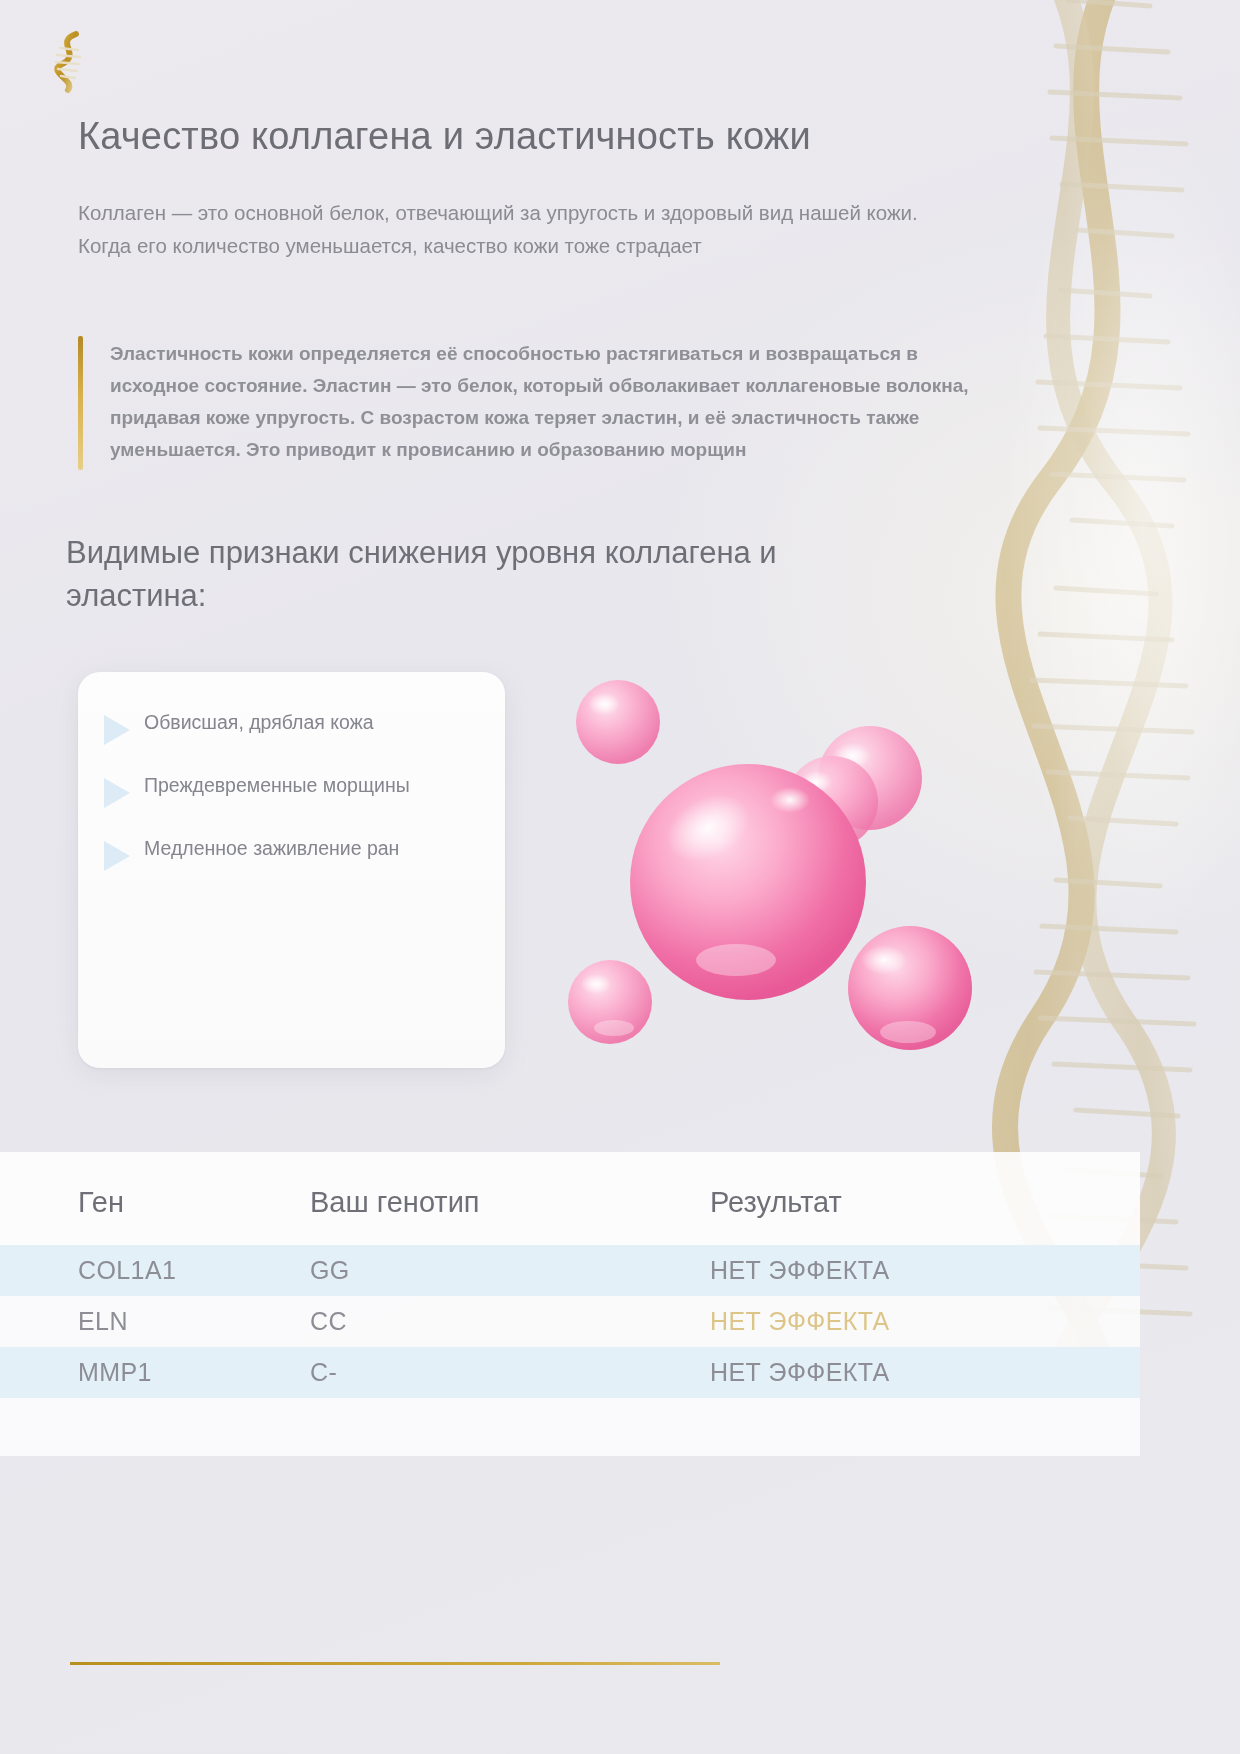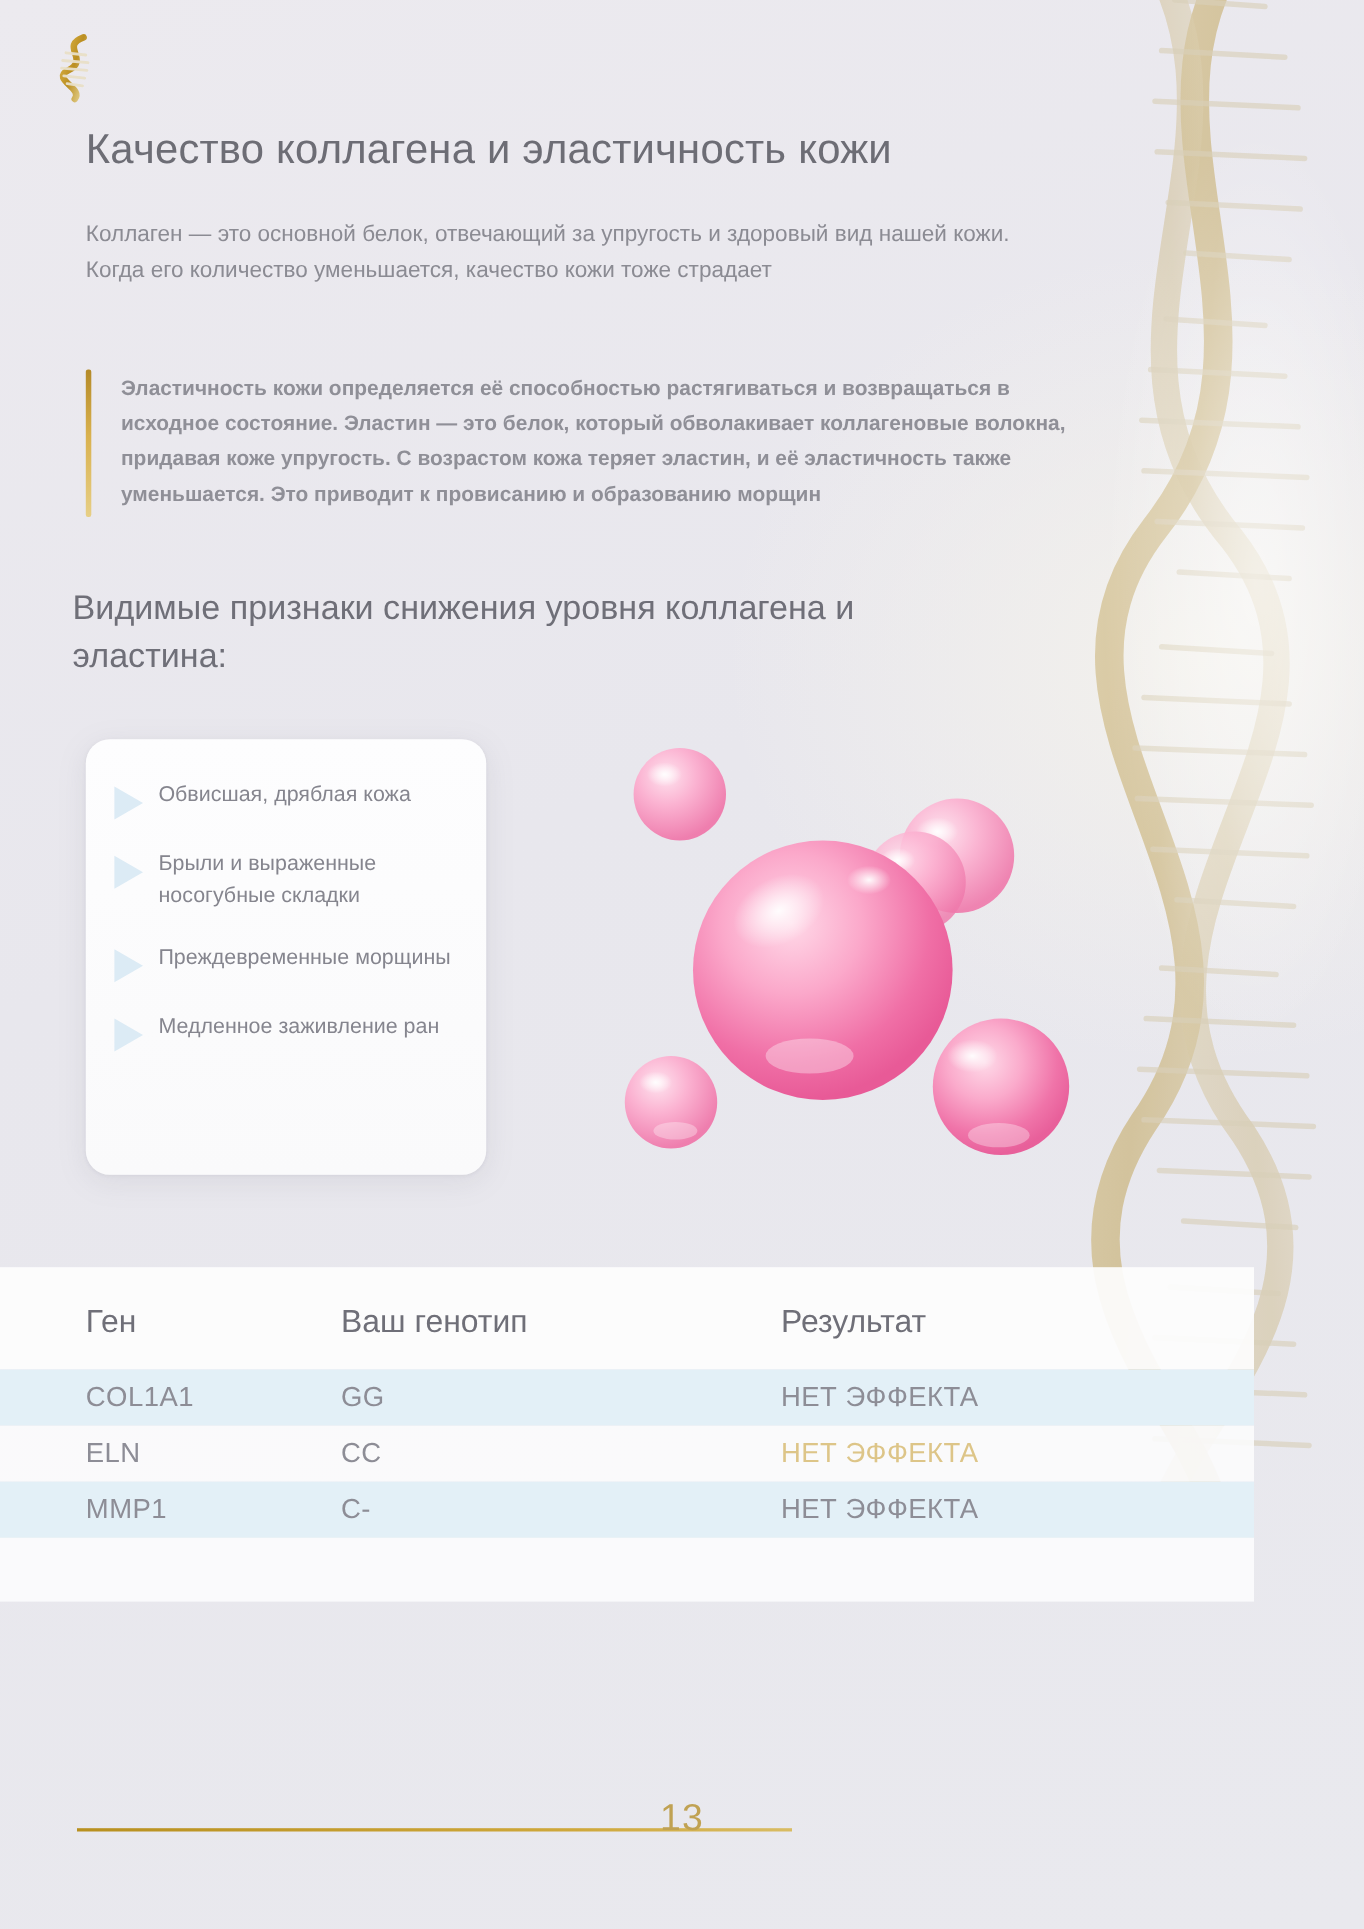--- a/index.html
+++ b/index.html
@@ -69,21 +69,21 @@
 
   .h2 {
     position:absolute; left:66px; top:532px; width:800px;
     font-size:31px; font-weight:300; line-height:1.38;
     color:#6f6f78;
   }
 
   
   .card {
     position:absolute; left:78px; top:672px;
-    width:364px; height:396px;
+    width:427px; height:396px;
     background:linear-gradient(180deg,#fdfdfe 0%, #fafafb 100%);
     border-radius:22px;
     box-shadow:0 6px 26px rgba(120,120,140,.13), 0 1px 3px rgba(120,120,140,.08);
     padding:36px 30px 28px 26px;
   }
   .bullet {
     display:flex; align-items:flex-start; gap:14px;
     margin-bottom:26px;
   }
   .bullet:last-child { margin-bottom:0; }
@@ -218,24 +218,20 @@
 
   <h2 class="h2">Видимые признаки снижения уровня коллагена и эластина:</h2>
 
   <div class="card">
     <div class="bullet">
       <span class="tri"></span>
       <span class="bullet-text">Обвисшая, дряблая кожа</span>
     </div>
     <div class="bullet">
       <span class="tri"></span>
-      <span class="bullet-text">Брыли и выраженные носогубные складки</span>
-    </div>
-    <div class="bullet">
-      <span class="tri"></span>
       <span class="bullet-text">Преждевременные морщины</span>
     </div>
     <div class="bullet">
       <span class="tri"></span>
       <span class="bullet-text">Медленное заживление ран</span>
     </div>
   </div>
 
   <div class="bubbles">
     <svg viewBox="0 0 520 430">
@@ -304,15 +300,14 @@
           <td class="c1">MMP1</td>
           <td class="c2">C-</td>
           <td class="c3 res">НЕТ ЭФФЕКТА</td>
         </tr>
       </tbody>
     </table>
     <div class="table-tail"></div>
   </div>
 
   <div class="footer-rule"></div>
-  <div class="page-num">13</div>
 
 </div>
 
 </body></html>

